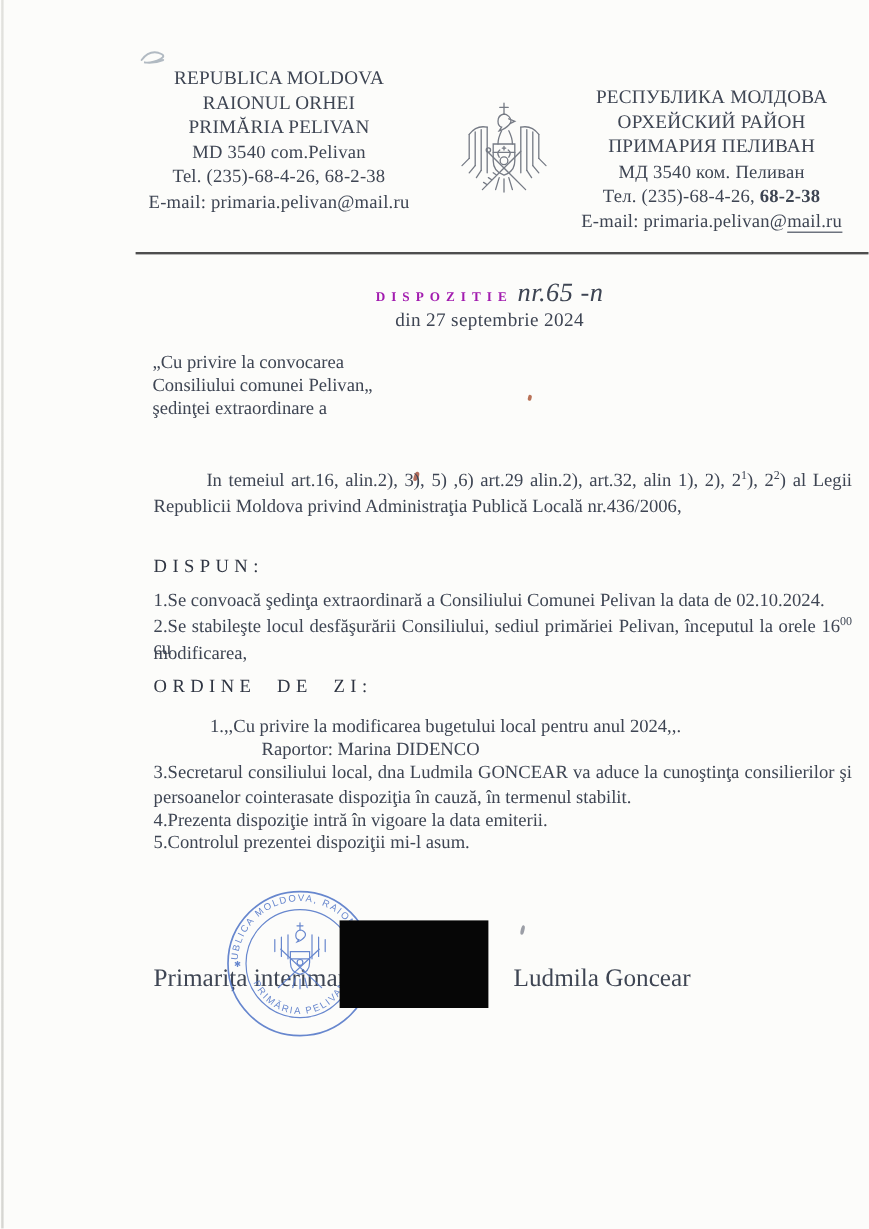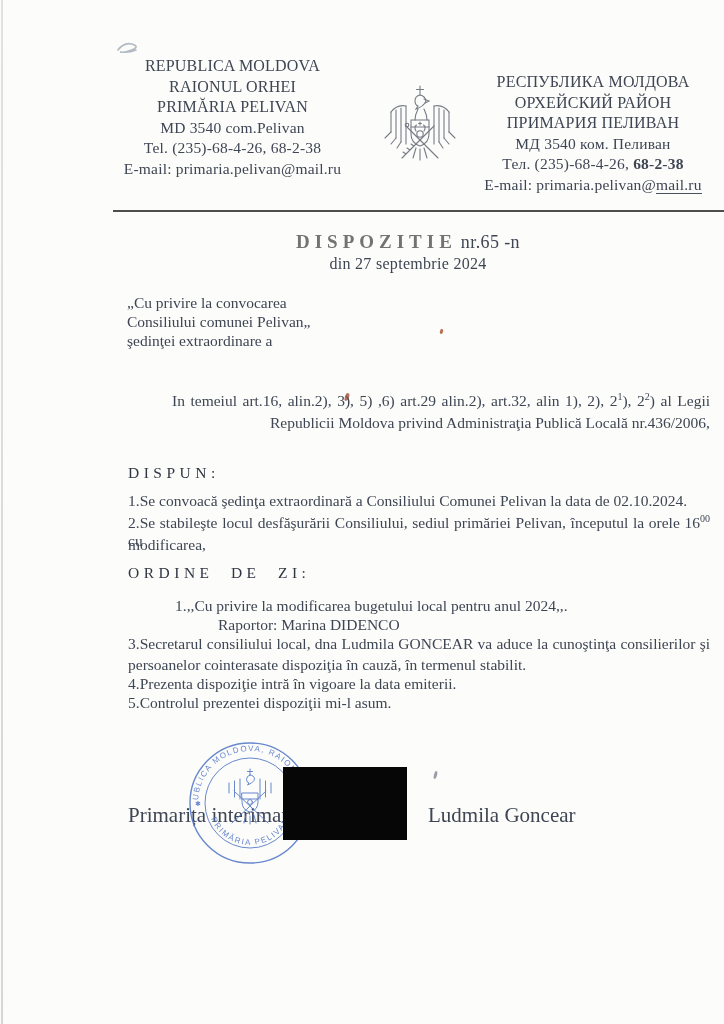--- a/index.html
+++ b/index.html
@@ -23,22 +23,22 @@
   .hdr-right { left: 468px; top: 72px; width: 250px; }
   .hdr .lg { font-size: 16px; }
   .tel-bold { font-weight: bold; }
   .email-underline { border-bottom: 1px solid #4a5160; padding-bottom: 0px; }
   .emblem { left: 372px; top: 82px; width: 96px; height: 98px; }
 
   .rule { left: 113px; top: 210px; width: 611px; height: 2px; background: #4e4e4e; }
 
   
   .title-block { left: 92px; top: 231px; width: 632px; text-align: center; }
-  .title-main { font-size: 19px; font-weight: bold; letter-spacing: 5px; color: #737373; }
-  .title-num  { font-size: 18px; letter-spacing: .4px; margin-left: 4px; }
+  .title-main { font-size: 11px; font-weight: bold; letter-spacing: 5px; color: #a21caf; }
+  .title-num  { font-size: 22px; letter-spacing: .4px; margin-left: 4px; font-style: italic; }
   .title-date { font-size: 16px; margin-top: 2px; letter-spacing:.3px; }
 
   
   .subject { left: 127px; top: 294px; width: 280px; font-size: 15.5px; line-height: 18.8px; }
 
   .body-txt { font-size: 15.5px; }
   .p-line { left: 128px; width: 582px; }
   .just { text-align: justify; text-align-last: justify; }
   .indent { text-indent: 44px; }
   sup { font-size: 10px; line-height: 0; vertical-align: super; letter-spacing: 0; }
@@ -127,21 +127,21 @@
     <div>Consiliului comunei Pelivan„</div>
     <div>şedinţei extraordinare a</div>
   </div>
 
   <div class="abs red-mark-1"></div>
   <div class="abs red-mark-2"></div>
 
   <div class="abs body-txt p-line just indent" style="top:392px;">
     <span>In   temeiul art.16, alin.2), 3), 5) ,6) art.29 alin.2), art.32, alin 1), 2), 2</span><sup>1</sup><span>), 2</span><sup>2</sup><span>) al Legii</span>
   </div>
-  <div class="abs body-txt p-line" style="top:414px;text-align:right;">Republicii Moldova privind Administraţia Publică Locală nr.436/2006,</div>
+  <div class="abs body-txt p-line" style="top:414px;">Republicii Moldova privind Administraţia Publică Locală nr.436/2006,</div>
 
   <div class="abs heading" style="left:128px; top:464px;">DISPUN:</div>
 
   <div class="abs body-txt p-line" style="top:492px;">1.Se convoacă şedinţa extraordinară a Consiliului Comunei Pelivan la data de 02.10.2024.</div>
   <div class="abs body-txt p-line just" style="top:514px;">
     <span>2.Se stabileşte locul desfăşurării Consiliului, sediul primăriei Pelivan, începutul la orele 16</span><sup>00</sup><span> cu</span>
   </div>
   <div class="abs body-txt p-line" style="top:536px;">modificarea,</div>
 
   <div class="abs heading wide" style="left:128px; top:564px;">ORDINE DE ZI:</div>

